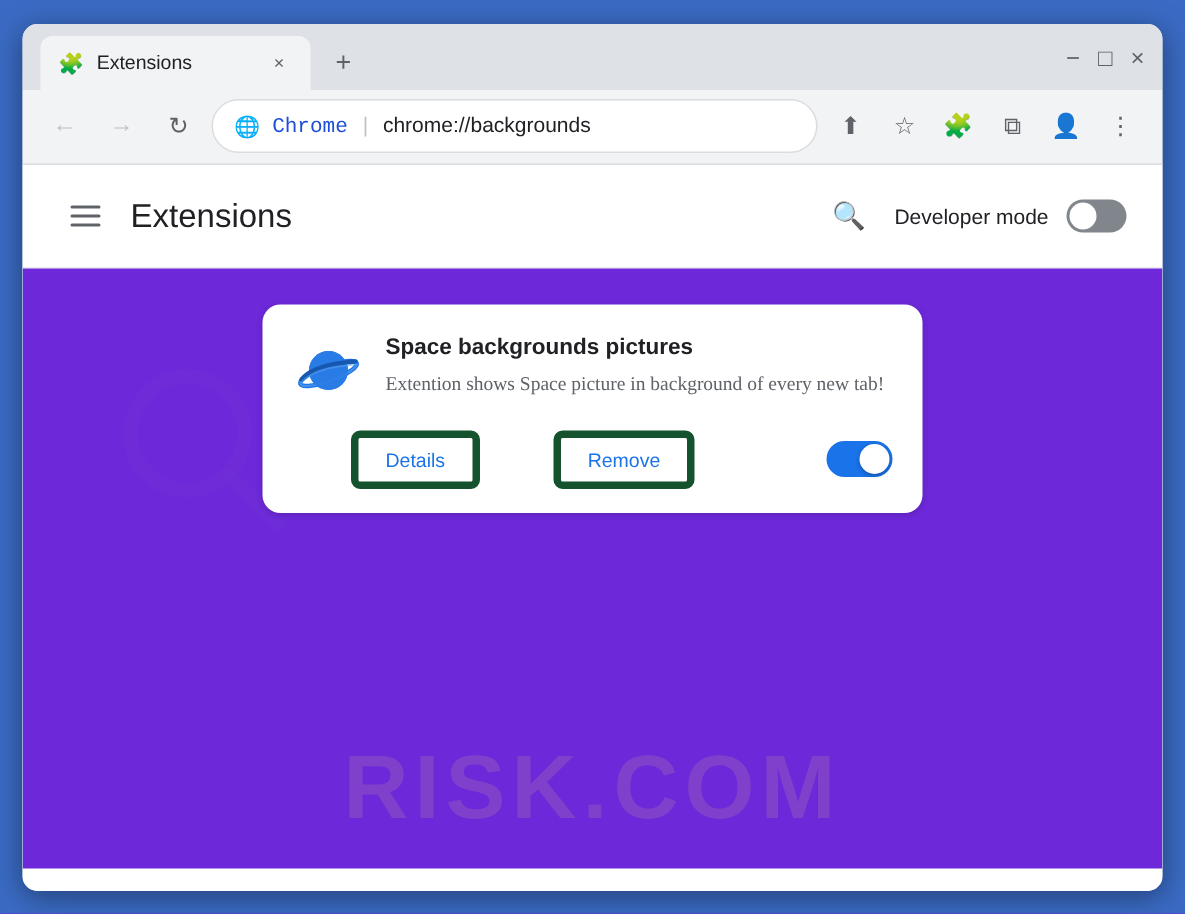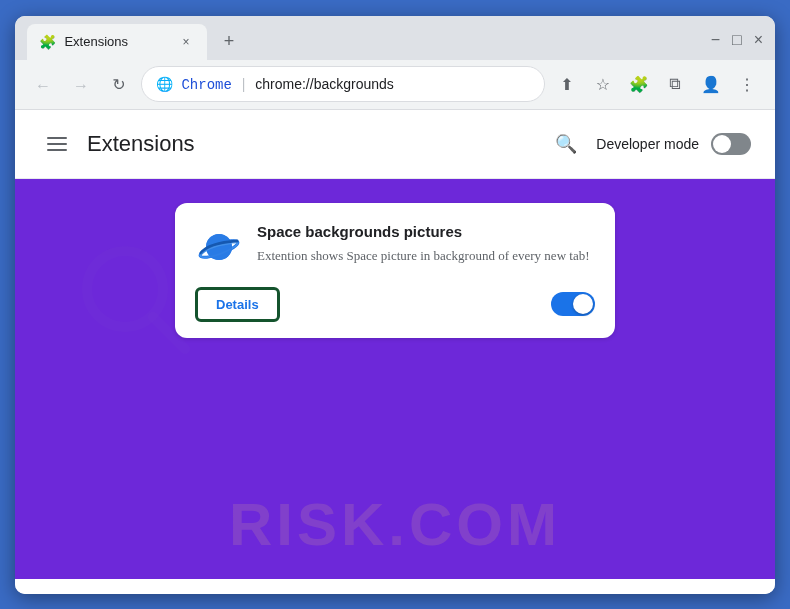--- a/index.html
+++ b/index.html
@@ -300,24 +300,25 @@
     .card-bottom {
       display: flex;
       align-items: center;
       gap: 10px;
     }
     .btn-details, .btn-remove {
       padding: 7px 18px;
       border-radius: 6px;
       font-size: 13px;
       cursor: pointer;
-      border: 3px solid #14532d;
+      border: 5px solid #14532d;
       background: #fff;
       color: #1a73e8;
-      font-weight: 700;
+      font-weight: 400;
+      margin-left: 39px;
     }
     .ext-toggle {
       width: 44px;
       height: 24px;
       background: #1a73e8;
       border-radius: 12px;
       position: relative;
       cursor: pointer;
       margin-left: auto;
     }
@@ -418,20 +419,21 @@
               <path d="M6 32 Q14 22 42 20" stroke="#5aa3f0" stroke-width="1.5" fill="none" stroke-linecap="round" opacity="0.5"></path>
             </svg>
           </div>
           <div class="ext-info">
             <div class="ext-name">Space backgrounds pictures</div>
             <div class="ext-description">Extention shows Space picture in background of every new tab!</div>
           </div>
         </div>
         <div class="card-bottom">
           <button class="btn-details">Details</button>
+          <button class="btn-remove">Remove</button>
           <div class="ext-toggle">
             <div class="ext-toggle-knob"></div>
           </div>
         </div>
       </div>
 
     </div>
   </div>
 </div>
 

